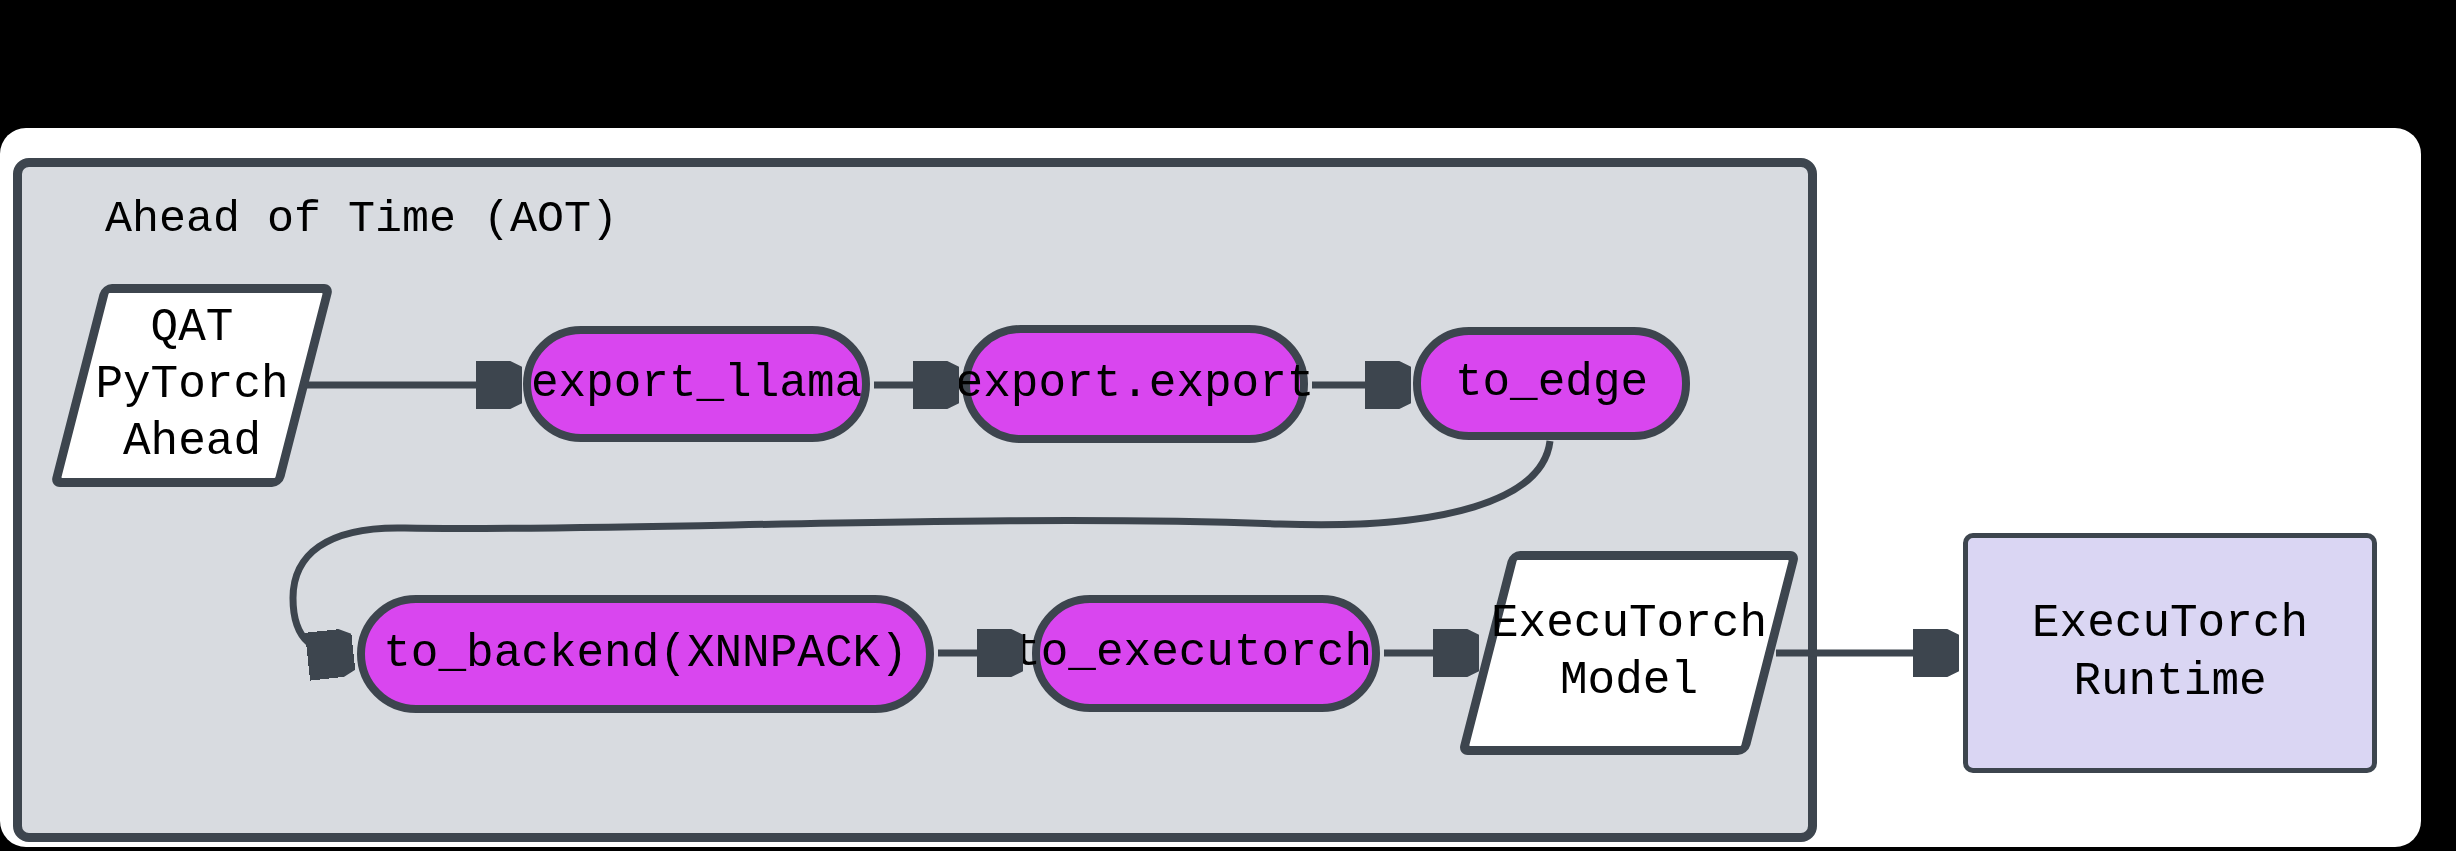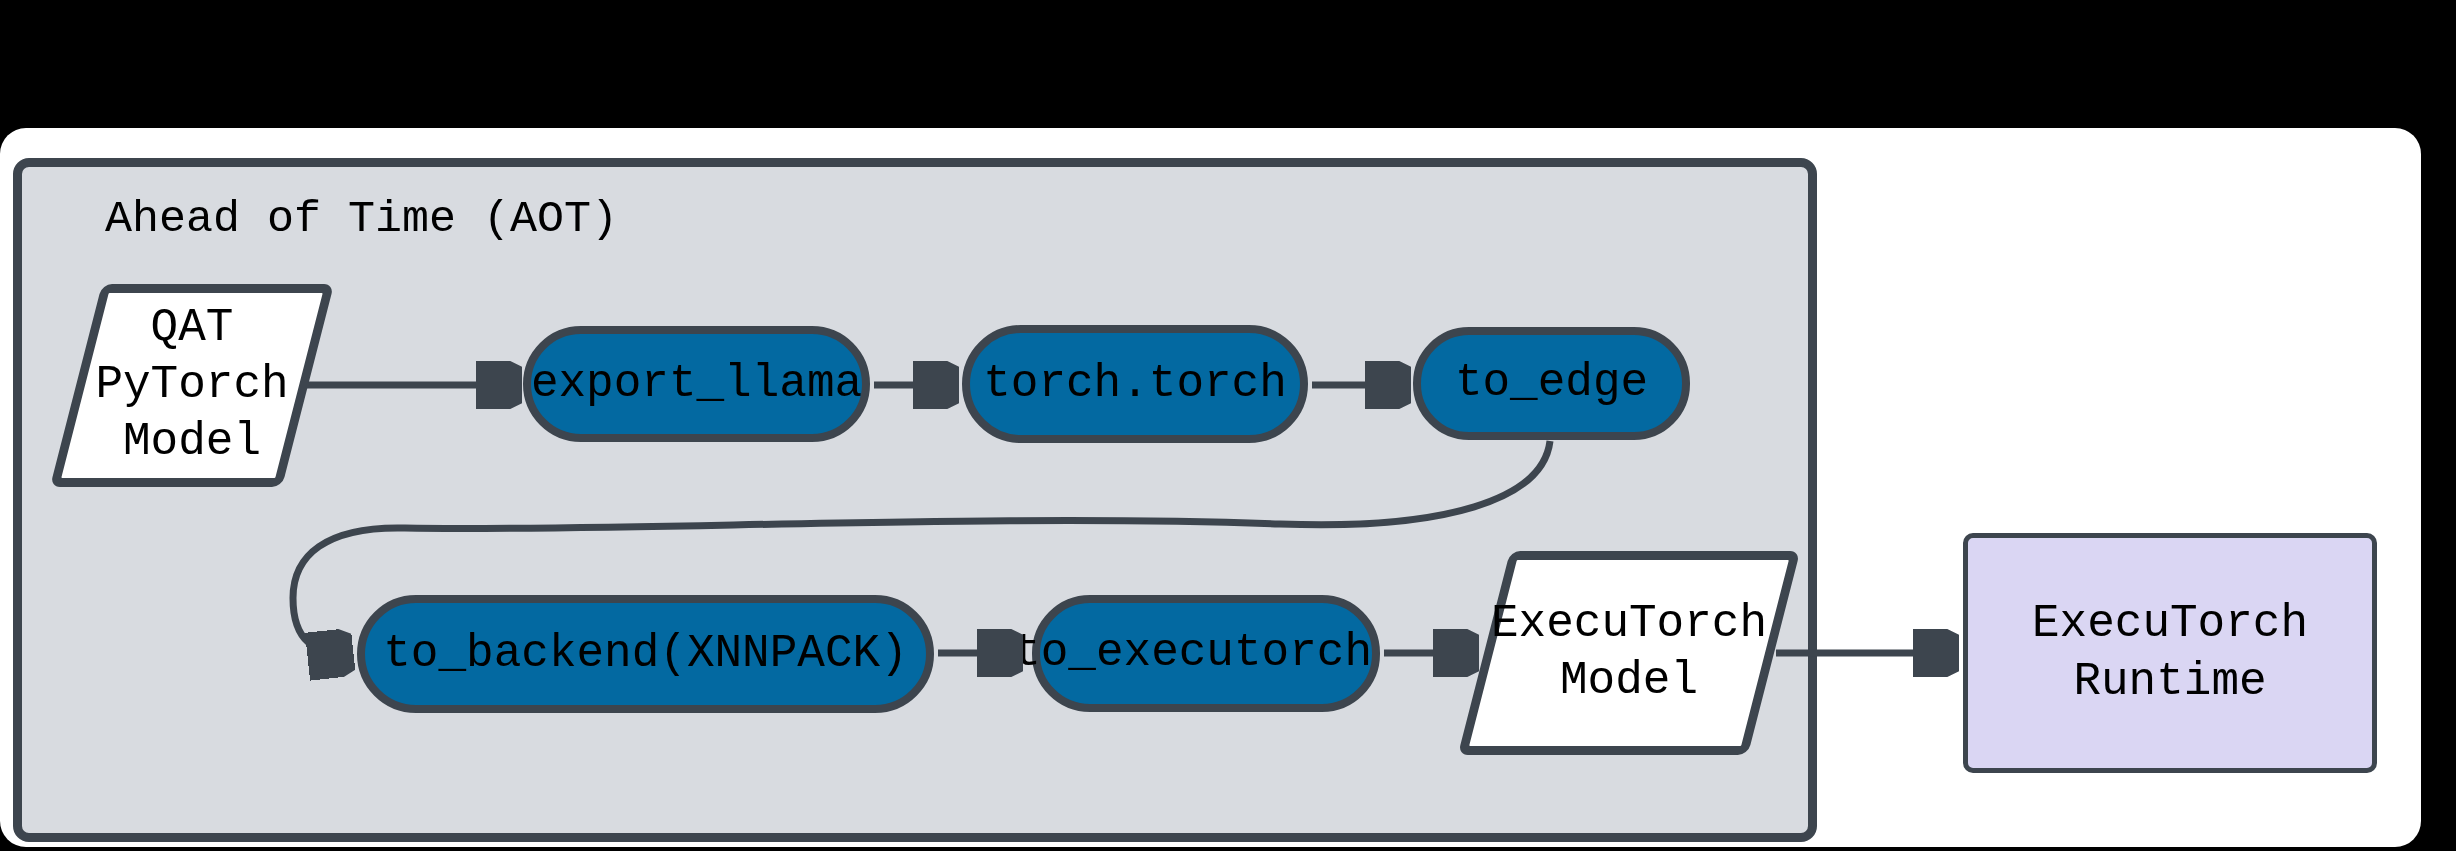--- a/index.html
+++ b/index.html
@@ -3,21 +3,21 @@
 <meta charset="utf-8">
 <style>
   html,body{margin:0;padding:0;background:#000;}
   .canvas{position:relative;width:2456px;height:851px;background:#000;overflow:hidden;
           font-family:Liberation Mono, monospace;color:#000;}
   .page{position:absolute;left:0;top:128px;width:2421px;height:719px;background:#ffffff;border-radius:26px;}
   .group-box{position:absolute;left:13px;top:158px;width:1804px;height:684px;background:#d8dbe0;
              border:9px solid #3d454e;border-radius:16px;box-sizing:border-box;}
   .group-label{position:absolute;left:105px;top:194px;font-size:45px;line-height:1.15;white-space:nowrap;}
   .node{position:absolute;display:flex;align-items:center;justify-content:center;text-align:center;}
-  .pill{background:#0369a1;border:8px solid #3d454e;box-sizing:border-box;}
+  .pill{background:#d946ef;border:8px solid #3d454e;box-sizing:border-box;}
   .node-label{font-size:46px;line-height:57px;white-space:pre-line;z-index:2;}
   .para-shape{position:absolute;inset:0;background:#ffffff;border:9px solid #3d454e;border-radius:10px;
               box-sizing:border-box;transform:skewX(-14.4deg);z-index:1;}
   .para .node-label{position:relative;}
   .runtime{background:#dad6f3;border:5px solid #3d454e;border-radius:10px;box-sizing:border-box;}
   svg.edges{position:absolute;left:0;top:0;z-index:3;pointer-events:none;}
   svg.edges path{fill:none;stroke:#3d454e;stroke-width:7;}
 </style>
 </head>
 <body>
@@ -25,29 +25,29 @@
 <div class="canvas">
   <div class="page"></div>
 
   <div class="group-box"></div>
   <div class="group-label">Ahead of Time (AOT)</div>
 
   <div class="node para" style="left:76px;top:284px;width:232px;height:203px;">
     <div class="para-shape"></div>
     <div class="node-label">QAT
 PyTorch
-Model</div>
+Ahead</div>
   </div>
 
   <div class="node pill" style="left:523px;top:326px;width:347px;height:116px;border-radius:58px;">
     <div class="node-label">export_llama</div>
   </div>
 
   <div class="node pill" style="left:962px;top:325px;width:346px;height:118px;border-radius:59px;">
-    <div class="node-label">torch.torch</div>
+    <div class="node-label">export.export</div>
   </div>
 
   <div class="node pill" style="left:1413px;top:327px;width:277px;height:113px;border-radius:56px;">
     <div class="node-label">to_edge</div>
   </div>
 
   <div class="node pill" style="left:357px;top:595px;width:577px;height:118px;border-radius:59px;">
     <div class="node-label">to_backend(XNNPACK)</div>
   </div>
 

